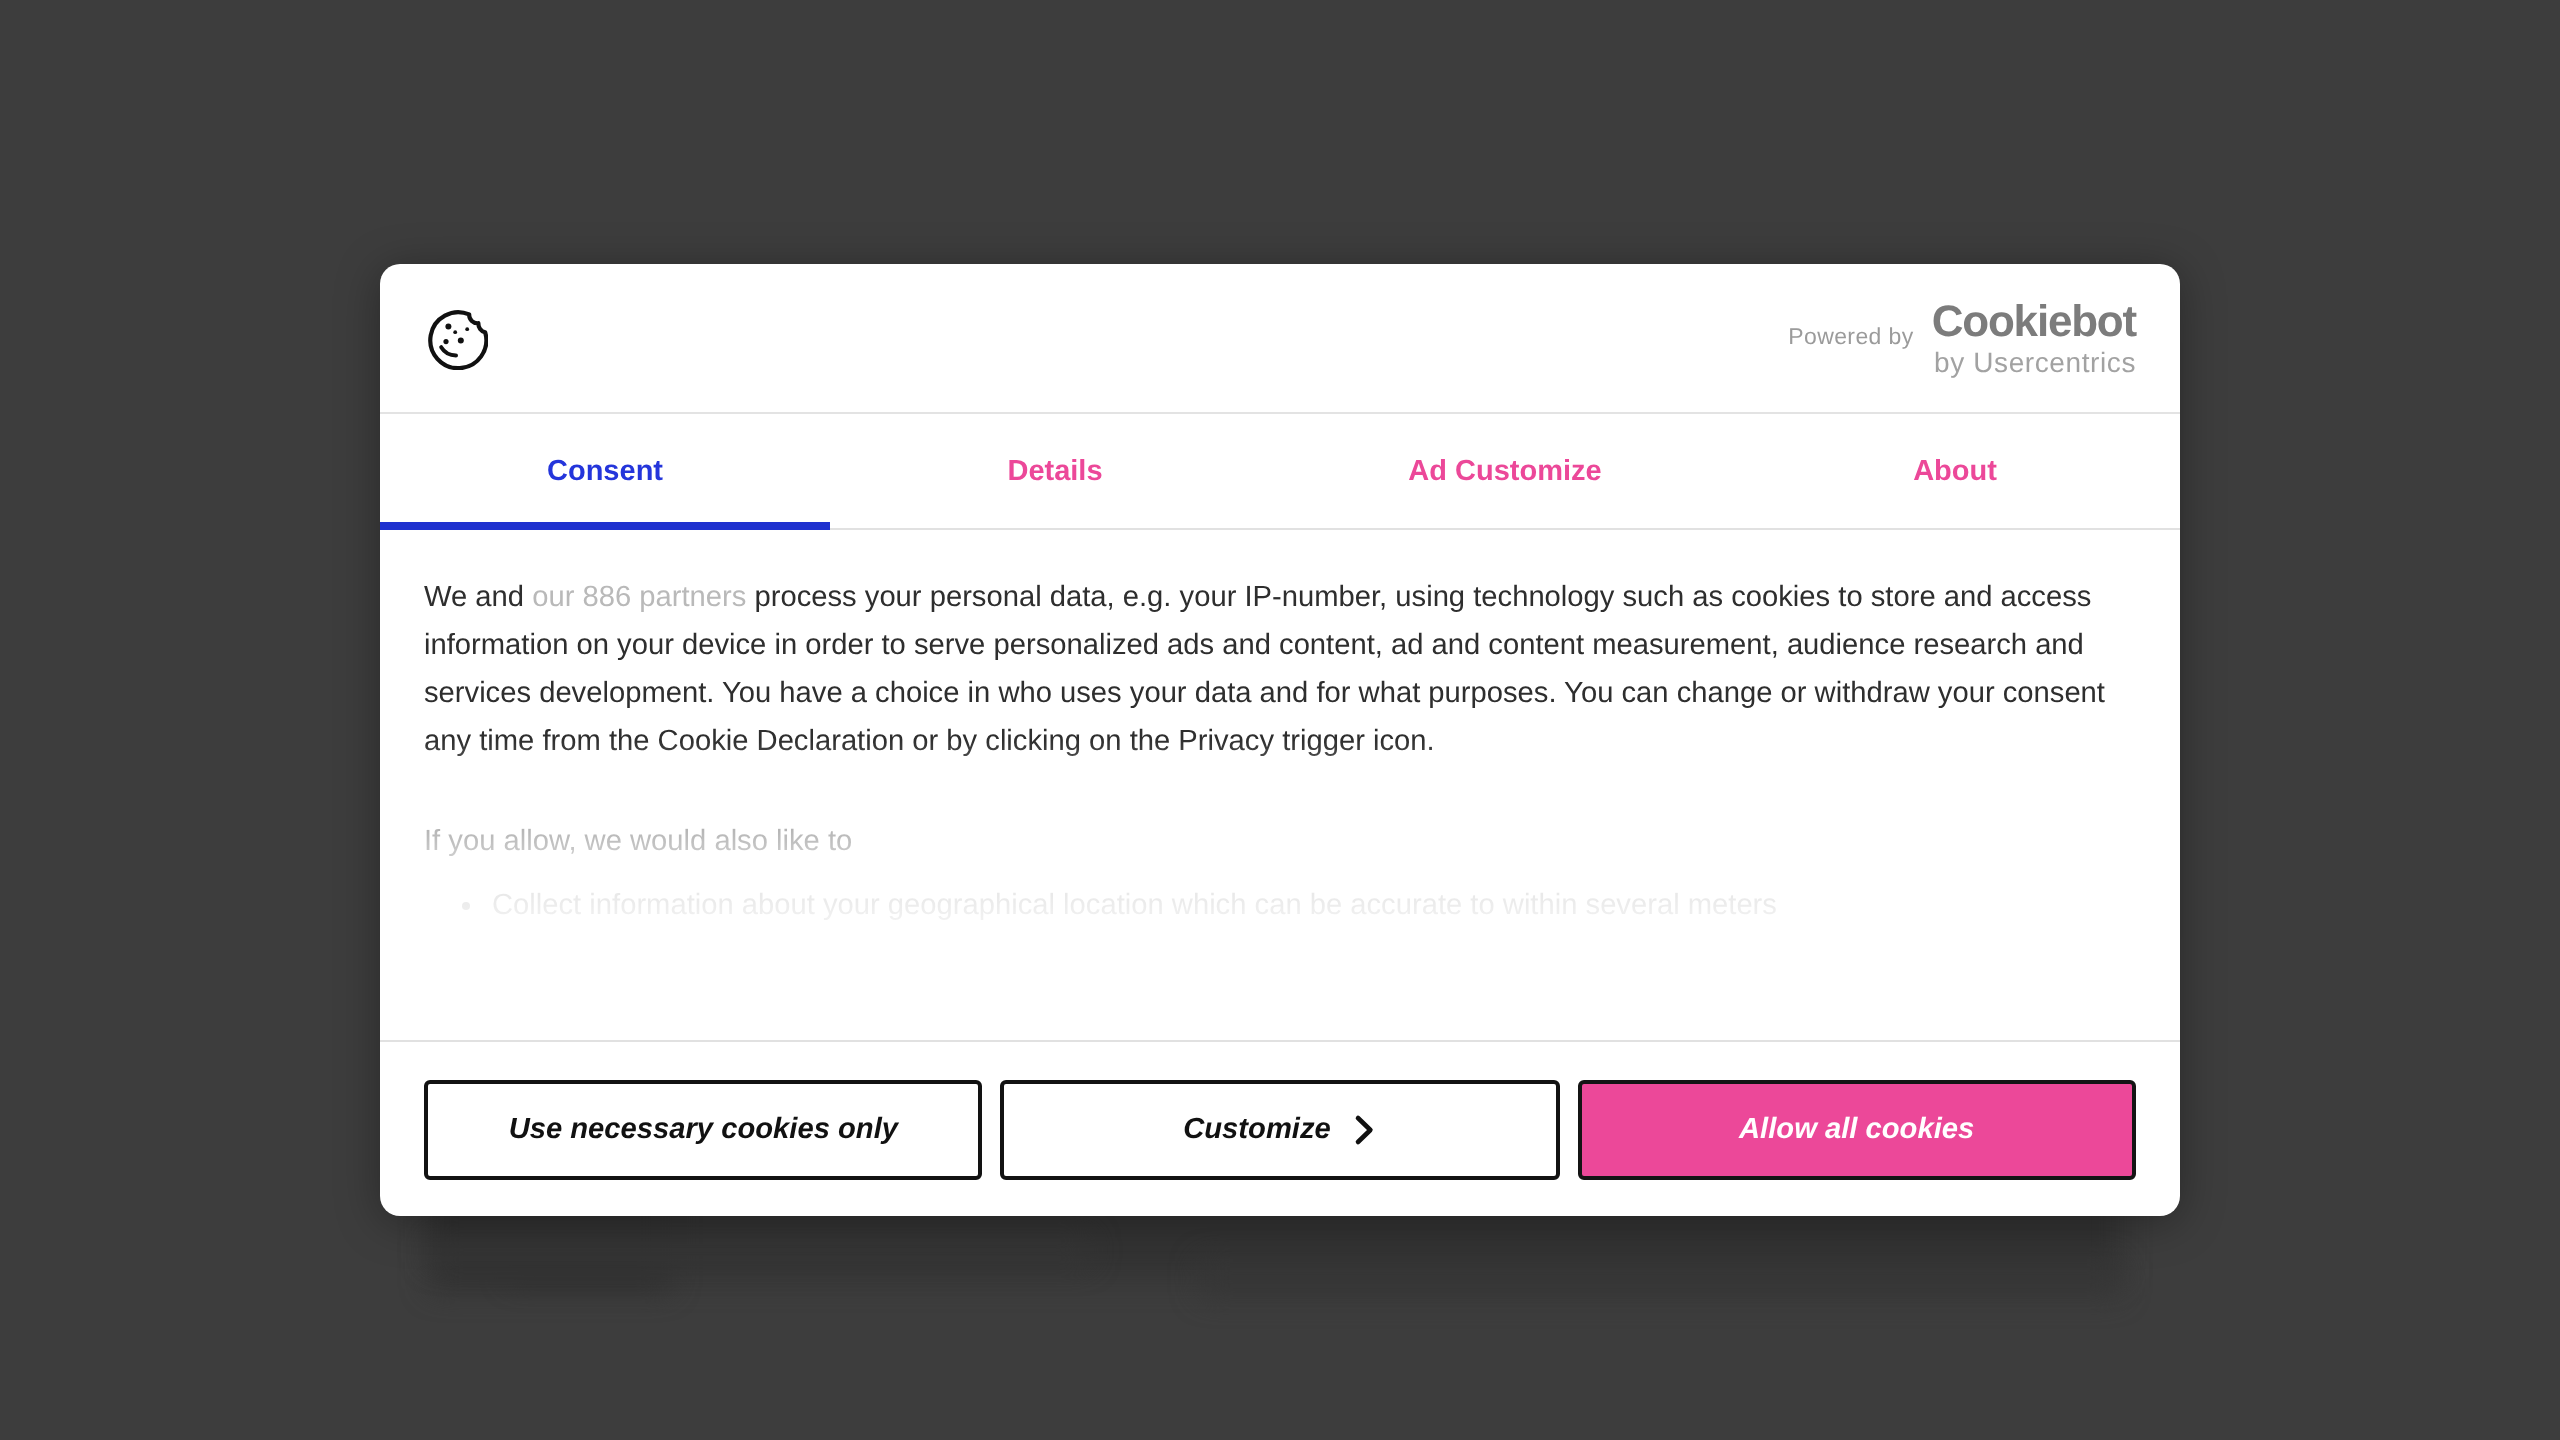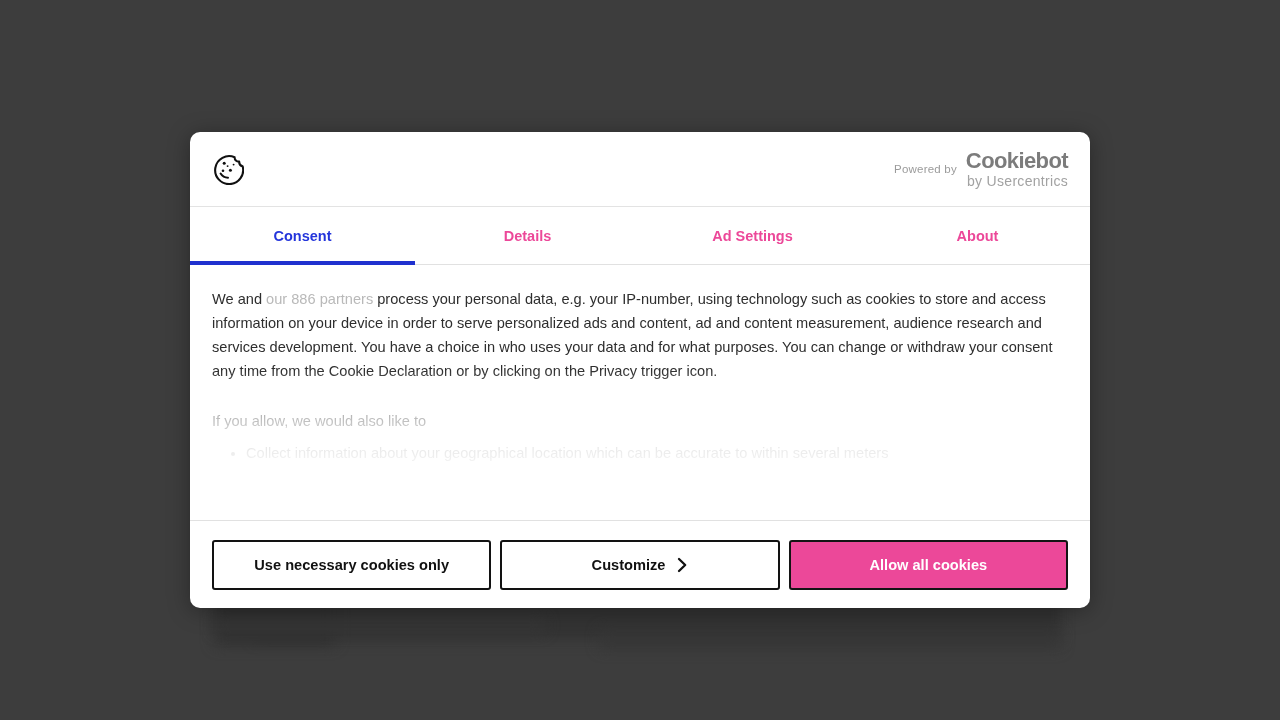--- a/index.html
+++ b/index.html
@@ -191,20 +191,21 @@
     border-radius: 3px;
     font-family: inherit;
     font-size: 14.6px;
     font-weight: 700;
     cursor: pointer;
     display: flex;
     align-items: center;
     justify-content: center;
     gap: 12px;
     white-space: nowrap;
+    font-style: italic;
   }
   .btn-outline {
     background: #ffffff;
     color: #111111;
     border: 2px solid #121212;
   }
   .btn-solid {
     background: #ec4899;
     color: #ffffff;
     border: 2px solid #141414;
@@ -244,21 +245,21 @@
       <span class="cb-logo">
         <span class="cb-word">Cookiebot</span>
         <span class="cb-sub">by Usercentrics</span>
       </span>
     </div>
   </div>
 
   <div class="dlg-tabs">
     <button class="tab active">Consent</button>
     <button class="tab">Details</button>
-    <button class="tab">Ad Settings</button>
+    <button class="tab">Ad Customize</button>
     <button class="tab">About</button>
   </div>
 
   <div class="dlg-body">
 
     <p class="body-para"><span>We and </span><a class="partners-link" href="#">our 886 partners</a><span> process your personal data, e.g. your IP-number, using technology such as cookies to store and access information on your device in order to serve personalized ads and content, ad and content measurement, audience research and services development. You have a choice in who uses your data and for what purposes. You can change or withdraw your consent any time from the Cookie Declaration or by clicking on the Privacy trigger icon.</span></p>
 
     <div class="sub-head">If you allow, we would also like to</div>
 
     <ul class="allow-list">

